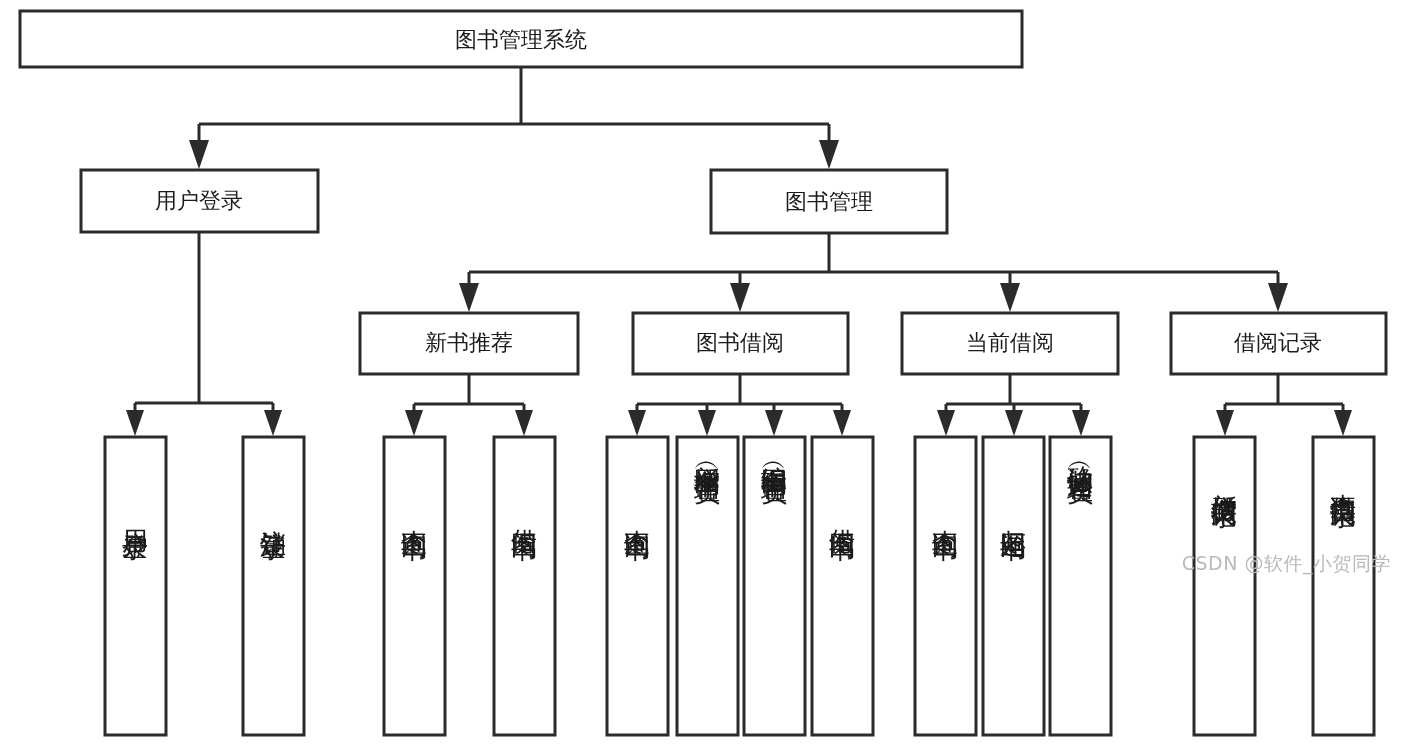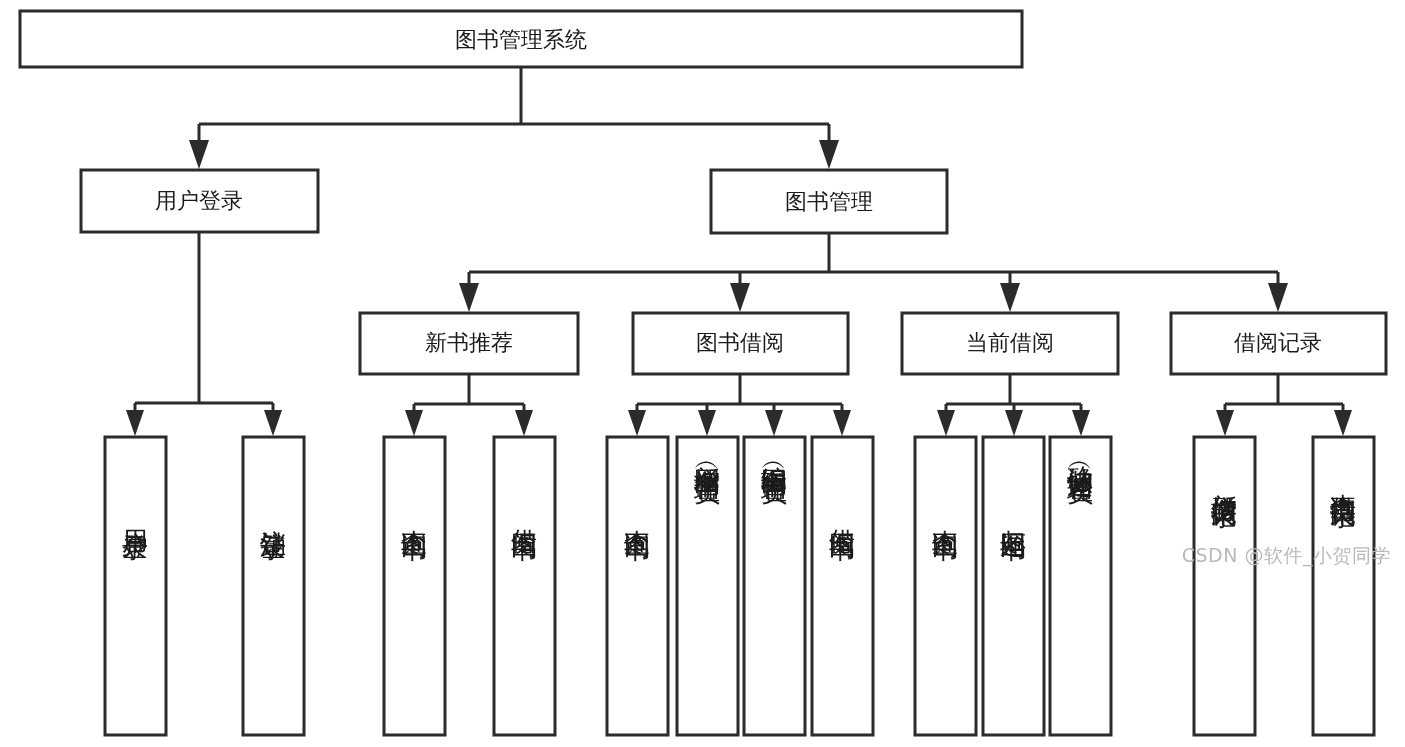--- a/index.html
+++ b/index.html
@@ -61,21 +61,21 @@
     font-family: "DejaVu Sans", "Liberation Sans", sans-serif;
     font-size: 26px;
     line-height: 1;
     letter-spacing: 2px;
     color: #1b1b1b;
     white-space: nowrap;
   }
   .watermark {
     position: absolute;
     right: 14px;
-    bottom: 8px;
+    bottom: 0;
     font-family: "DejaVu Sans", "Liberation Sans", sans-serif;
     font-size: 19px;
     color: #b9b9b9;
     letter-spacing: 0.5px;
     white-space: nowrap;
     margin-top: 6px;
   }
 </style>
 </head>
 <body>

